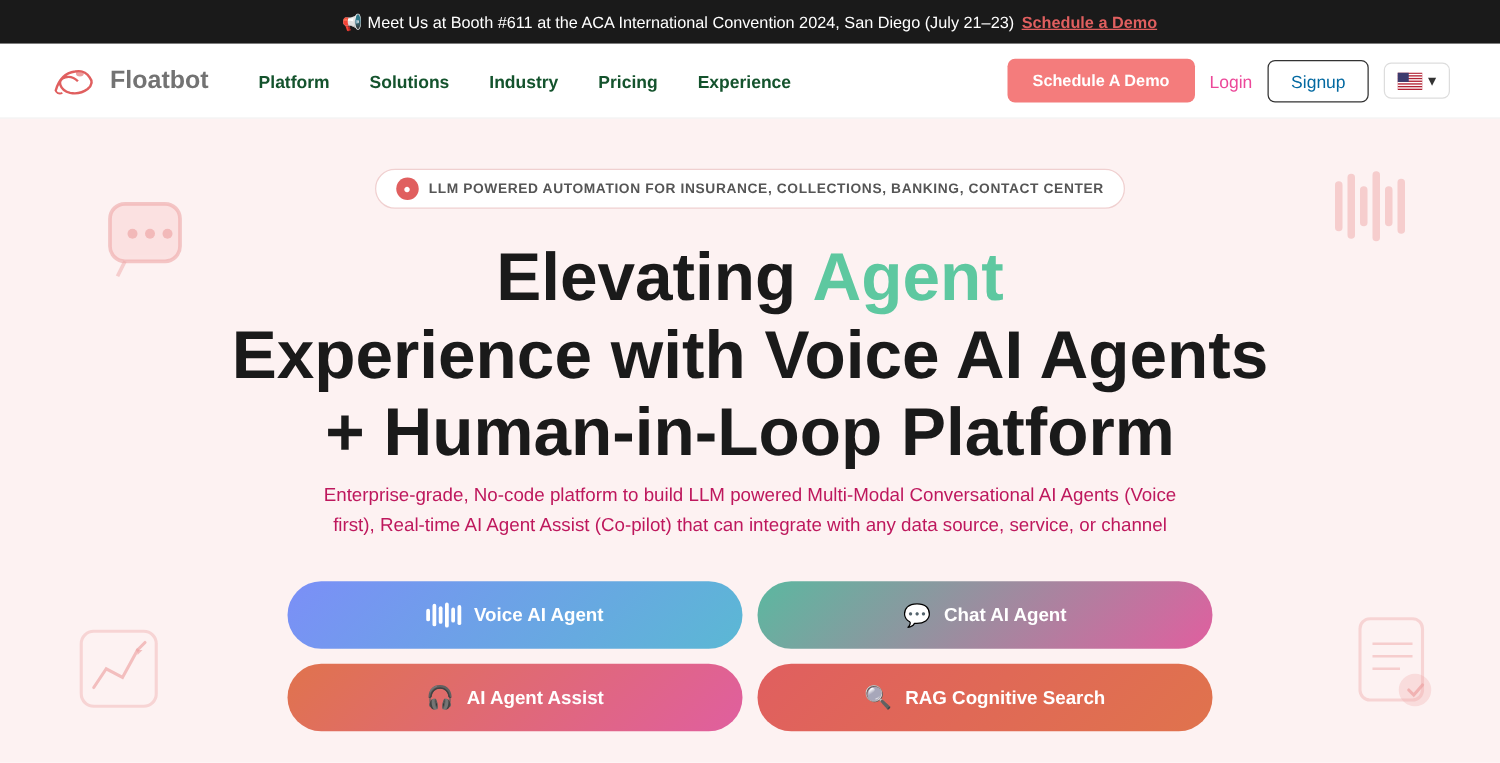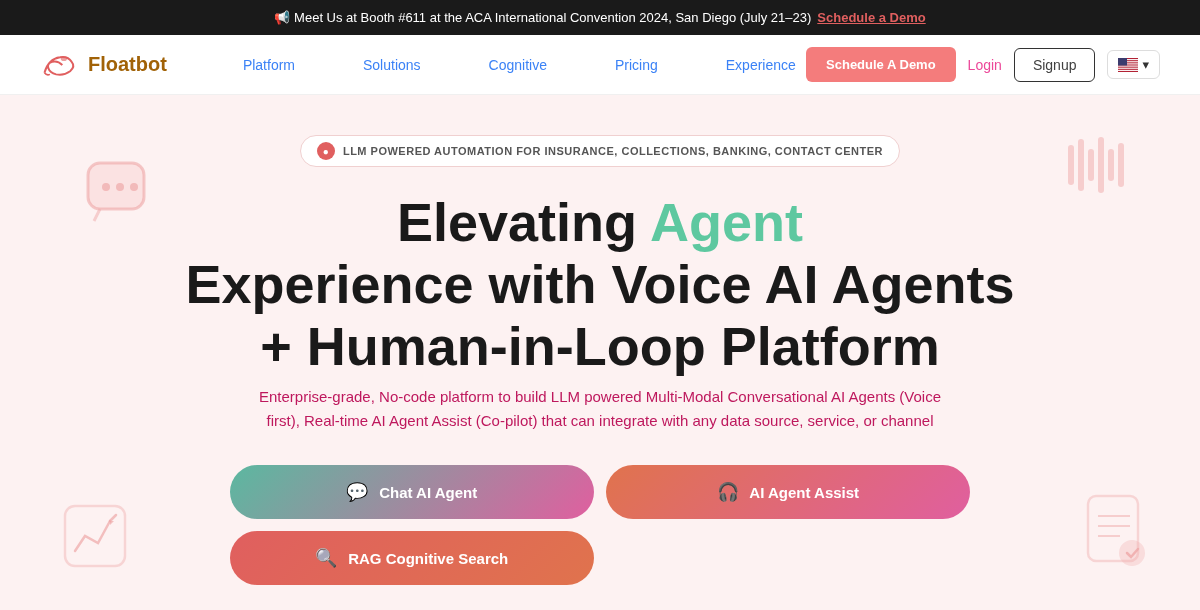--- a/index.html
+++ b/index.html
@@ -40,34 +40,33 @@
       gap: 8px;
       margin-right: 40px;
     }
     .logo-bird {
       width: 40px;
       height: 28px;
     }
     .logo-text {
       font-size: 20px;
       font-weight: 700;
-      color: #a16207;
+      color: #737373;
     }
     .nav-links {
       display: flex;
       align-items: center;
       gap: 32px;
       flex: 1;
     }
     .nav-link {
       font-size: 14px;
-      color: #3b82f6;
-      cursor: pointer;
-      font-weight: 400;
-      margin-left: 36px;
+      color: #14532d;
+      cursor: pointer;
+      font-weight: 700;
     }
     .nav-actions {
       display: flex;
       align-items: center;
       gap: 12px;
     }
     .btn-schedule-demo {
       background: #f47c7c;
       color: #fff;
       border: none;
@@ -86,21 +85,21 @@
       cursor: pointer;
     }
     .btn-signup {
       background: transparent;
       border: 1.5px solid #333;
       padding: 8px 18px;
       border-radius: 6px;
       font-size: 14px;
       font-weight: 500;
       cursor: pointer;
-      color: #404040;
+      color: #0369a1;
     }
     .lang-selector {
       display: flex;
       align-items: center;
       gap: 4px;
       cursor: pointer;
       border: 1px solid #ddd;
       border-radius: 6px;
       padding: 6px 10px;
     }
@@ -244,21 +243,21 @@
       <path d="M5 28 Q10 10 25 8 Q35 6 40 14 Q45 20 38 26 Q30 32 20 30 Q12 28 10 22 Q8 16 15 14 Q22 12 28 18" stroke="#e05f5f" stroke-width="2.5" fill="none"></path>
       <ellipse cx="30" cy="10" rx="4" ry="3" fill="#e05f5f" opacity="0.6"></ellipse>
       <path d="M5 28 Q8 32 12 30" stroke="#e05f5f" stroke-width="2" fill="none"></path>
     </svg>
     <span class="logo-text">Floatbot</span>
   </div>
 
   <div class="nav-links">
     <span class="nav-link">Platform</span>
     <span class="nav-link">Solutions</span>
-    <span class="nav-link">Cognitive</span>
+    <span class="nav-link">Industry</span>
     <span class="nav-link">Pricing</span>
     <span class="nav-link">Experience</span>
   </div>
 
   <div class="nav-actions">
     <button class="btn-schedule-demo">Schedule A Demo</button>
     <button class="btn-login">Login</button>
     <button class="btn-signup">Signup</button>
     <div class="lang-selector">
 
@@ -328,20 +327,31 @@
 
   <h1 class="hero-title">
     <span>Elevating </span><span class="accent">Agent</span><br>
     <span>Experience with Voice AI Agents + Human-in-Loop Platform</span>
   </h1>
 
   <p class="hero-subtitle">Enterprise-grade, No-code platform to build LLM powered Multi-Modal Conversational AI Agents (Voice first), Real-time AI Agent Assist (Co-pilot) that can integrate with any data source, service, or channel</p>
 
   <div class="cta-grid">
 
+    <button class="cta-btn cta-voice">
+      <span style="display:flex;align-items:center;gap:2px;">
+        <span style="display:inline-block;width:3px;height:10px;background:#fff;border-radius:2px;"></span>
+        <span style="display:inline-block;width:3px;height:18px;background:#fff;border-radius:2px;"></span>
+        <span style="display:inline-block;width:3px;height:14px;background:#fff;border-radius:2px;"></span>
+        <span style="display:inline-block;width:3px;height:20px;background:#fff;border-radius:2px;"></span>
+        <span style="display:inline-block;width:3px;height:12px;background:#fff;border-radius:2px;"></span>
+        <span style="display:inline-block;width:3px;height:16px;background:#fff;border-radius:2px;"></span>
+      </span>
+      <span>Voice AI Agent</span>
+    </button>
 
     <button class="cta-btn cta-chat">
       <span style="font-size:18px;">💬</span>
       <span>Chat AI Agent</span>
     </button>
 
     <button class="cta-btn cta-assist">
       <span style="font-size:18px;">🎧</span>
       <span>AI Agent Assist</span>
     </button>

